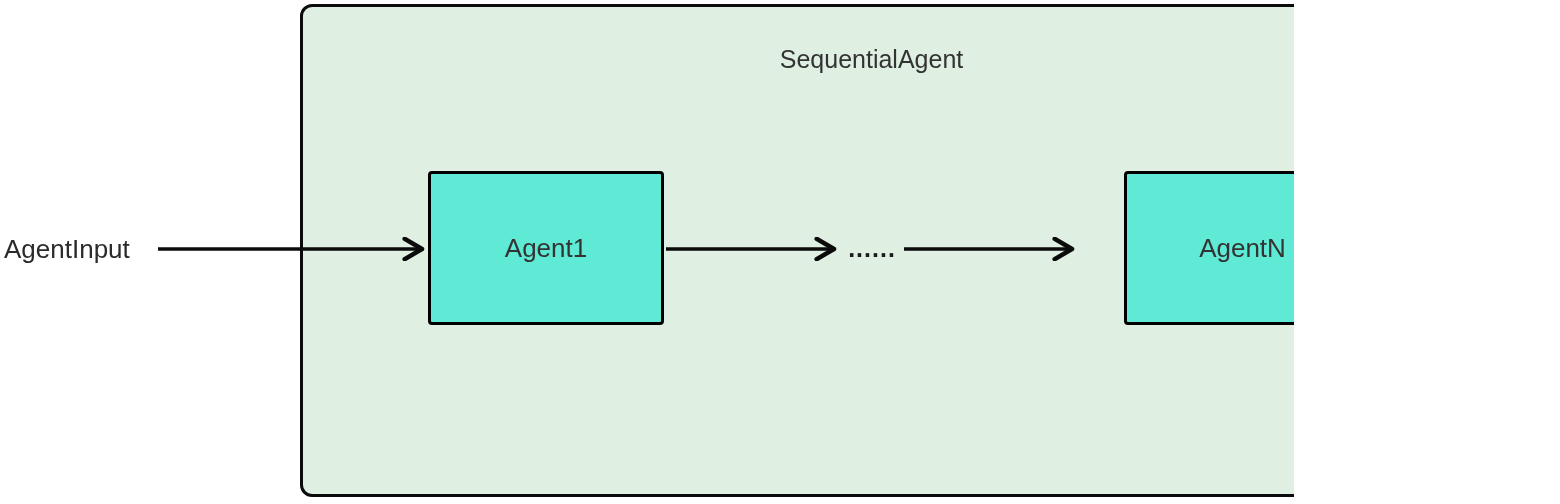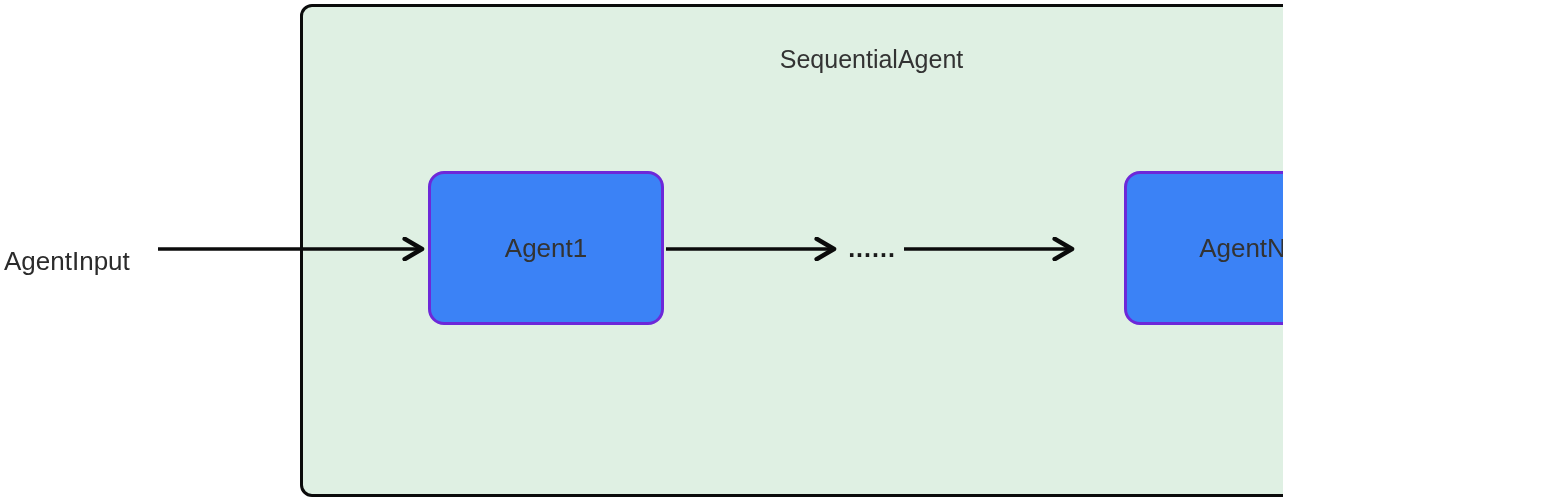--- a/index.html
+++ b/index.html
@@ -7,20 +7,21 @@
     padding: 0;
     background: #ffffff;
     font-family: "Liberation Sans", "DejaVu Sans", sans-serif;
   }
   .canvas {
     position: relative;
     width: 1283px;
     height: 504px;
     background: #ffffff;
     overflow: hidden;
+    padding-left: 11px;
   }
   .container-box {
     position: absolute;
     left: 300px;
     top: 4px;
     width: 1143px;
     height: 493px;
     box-sizing: border-box;
     background: #dff0e3;
     border: 3px solid #0b0b0b;
@@ -32,23 +33,23 @@
     top: 44px;
     width: 1143px;
     text-align: center;
     font-size: 25px;
     line-height: 30px;
     color: #333333;
   }
   .node {
     position: absolute;
     box-sizing: border-box;
-    background: #3b82f6;
-    border: 3px solid #6d28d9;
-    border-radius: 16px;
+    background: #5eead4;
+    border: 3px solid #000000;
+    border-radius: 4px;
     display: flex;
     align-items: center;
     justify-content: center;
     font-size: 26px;
     color: #333333;
   }
   .node-agent1 {
     left: 428px;
     top: 171px;
     width: 236px;
@@ -63,21 +64,20 @@
   }
   .input-label {
     position: absolute;
     left: 4px;
     top: 232px;
     height: 34px;
     line-height: 34px;
     font-size: 26px;
     color: #2b2b2b;
     white-space: nowrap;
-    margin-top: 12px;
   }
   .ellipsis-label {
     position: absolute;
     left: 840px;
     top: 234px;
     width: 64px;
     height: 30px;
     text-align: center;
     font-size: 25px;
     font-weight: 600;

